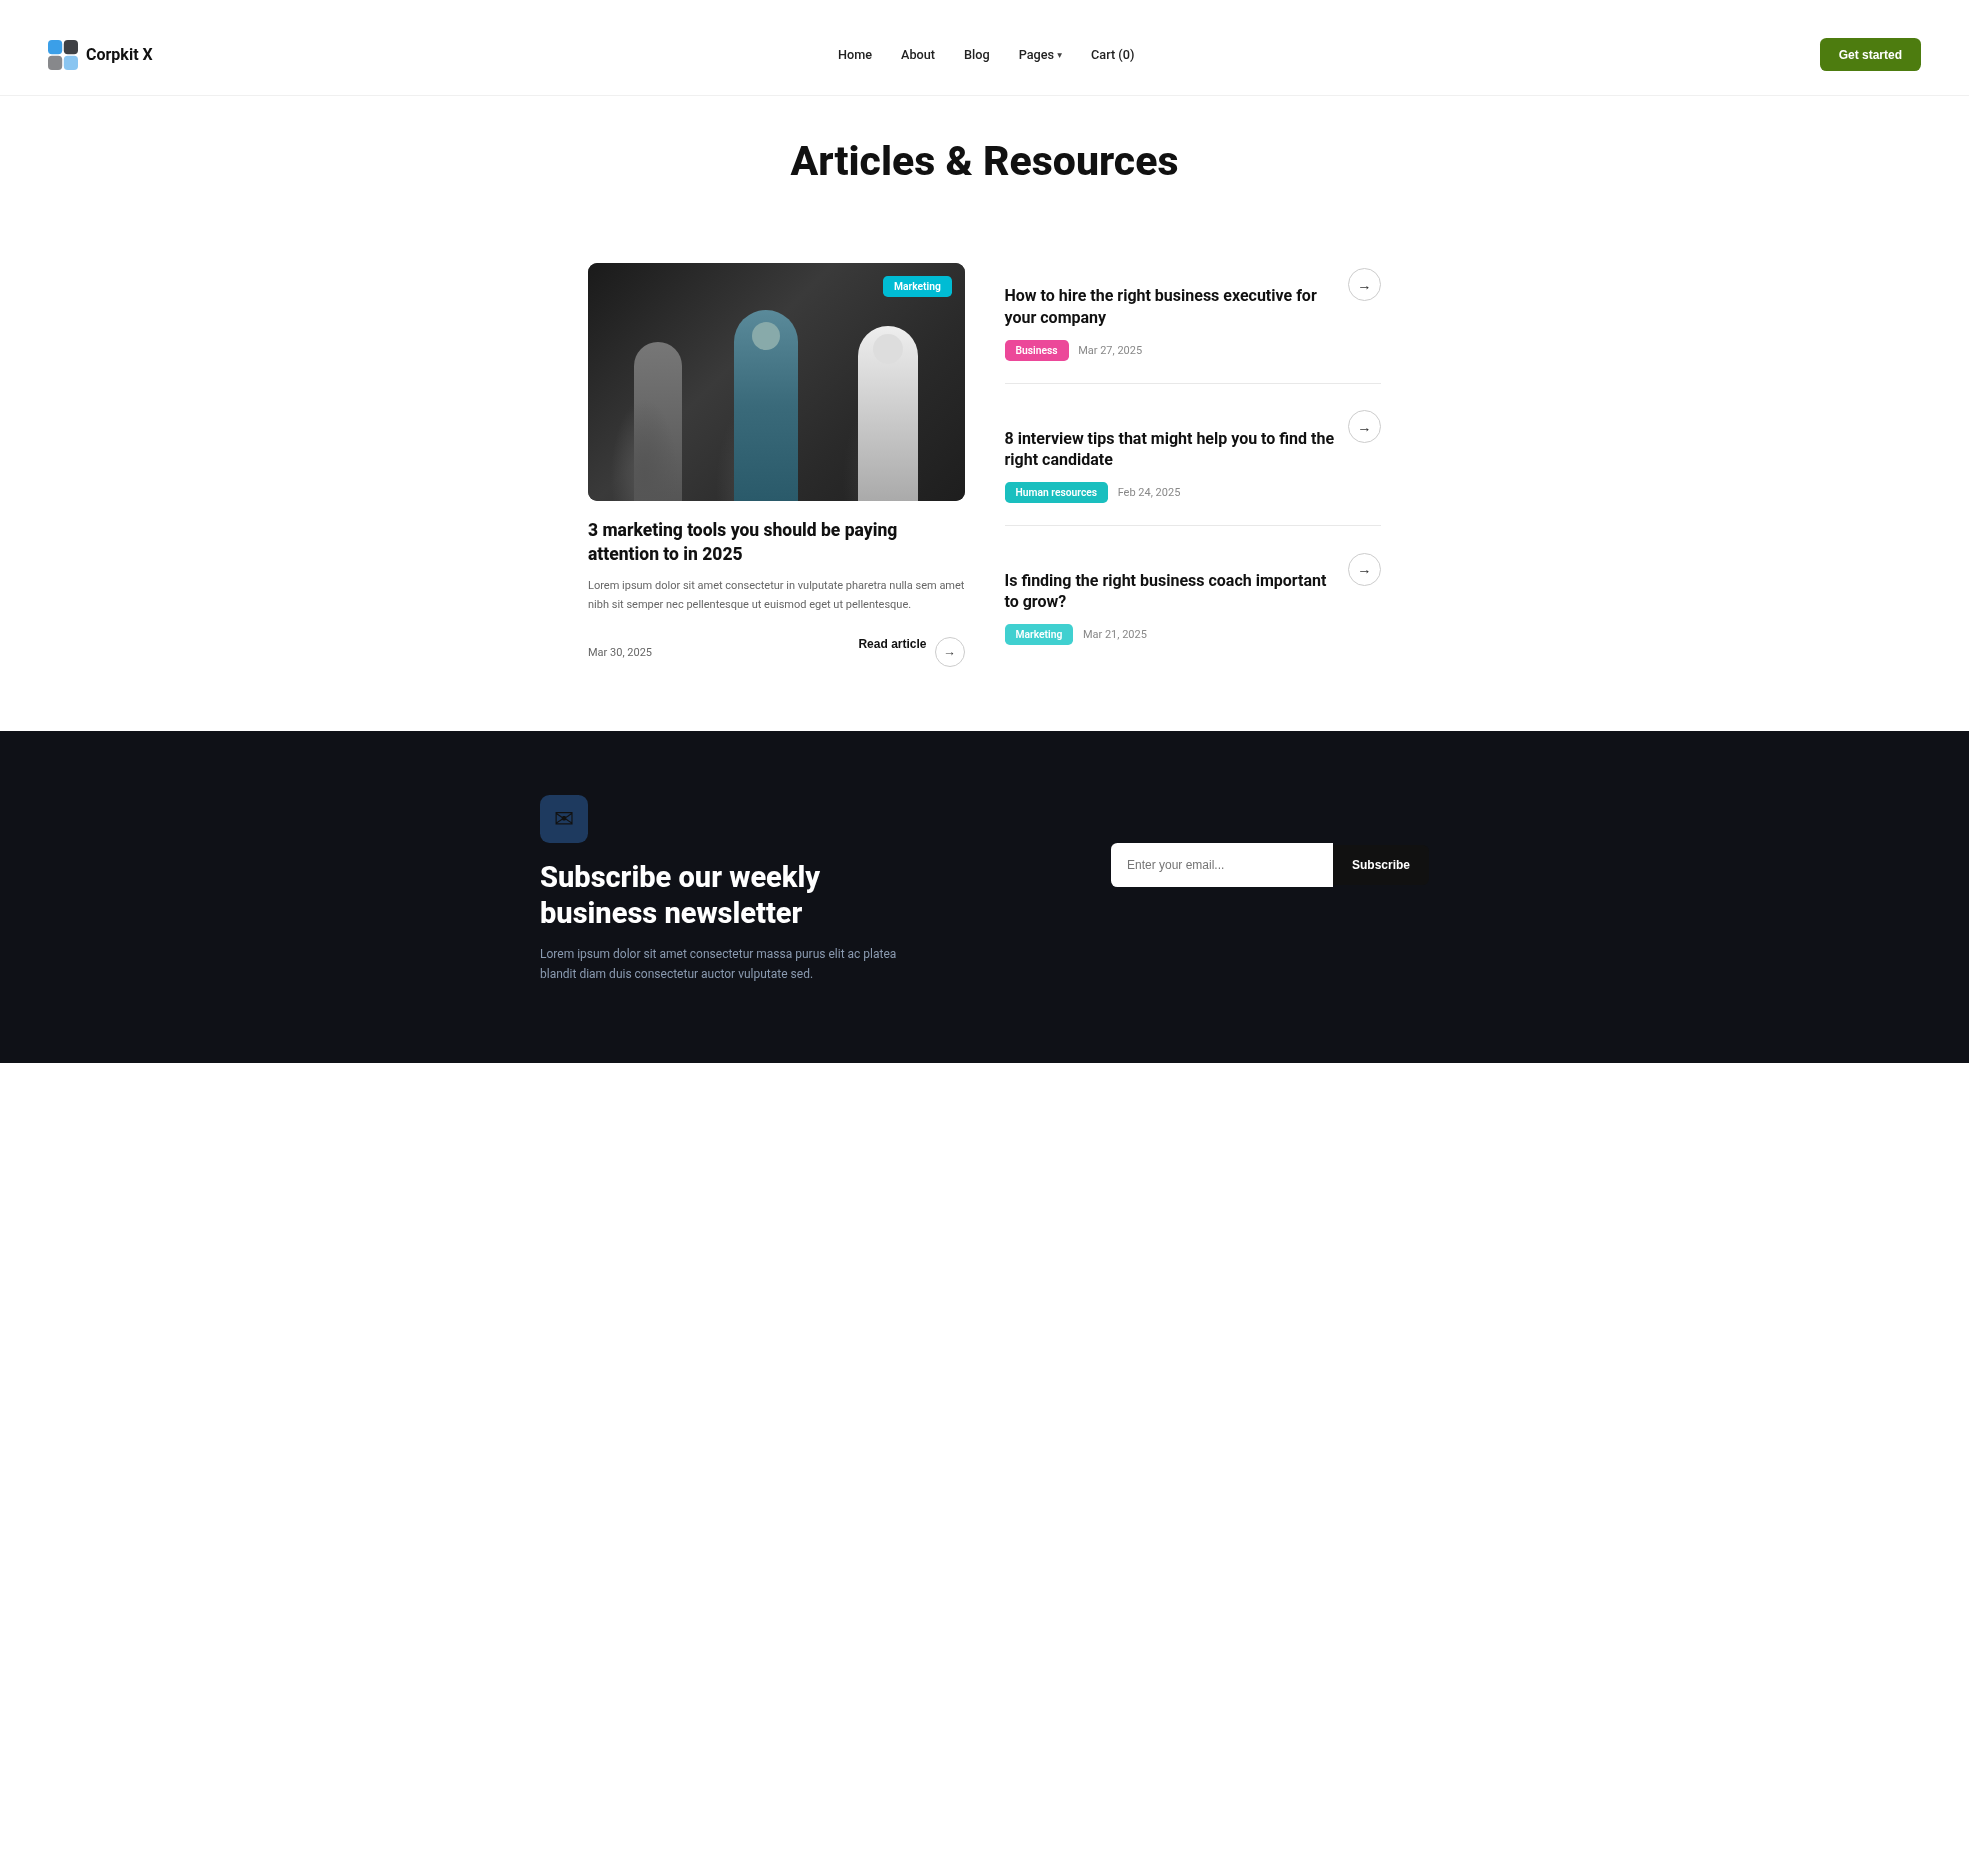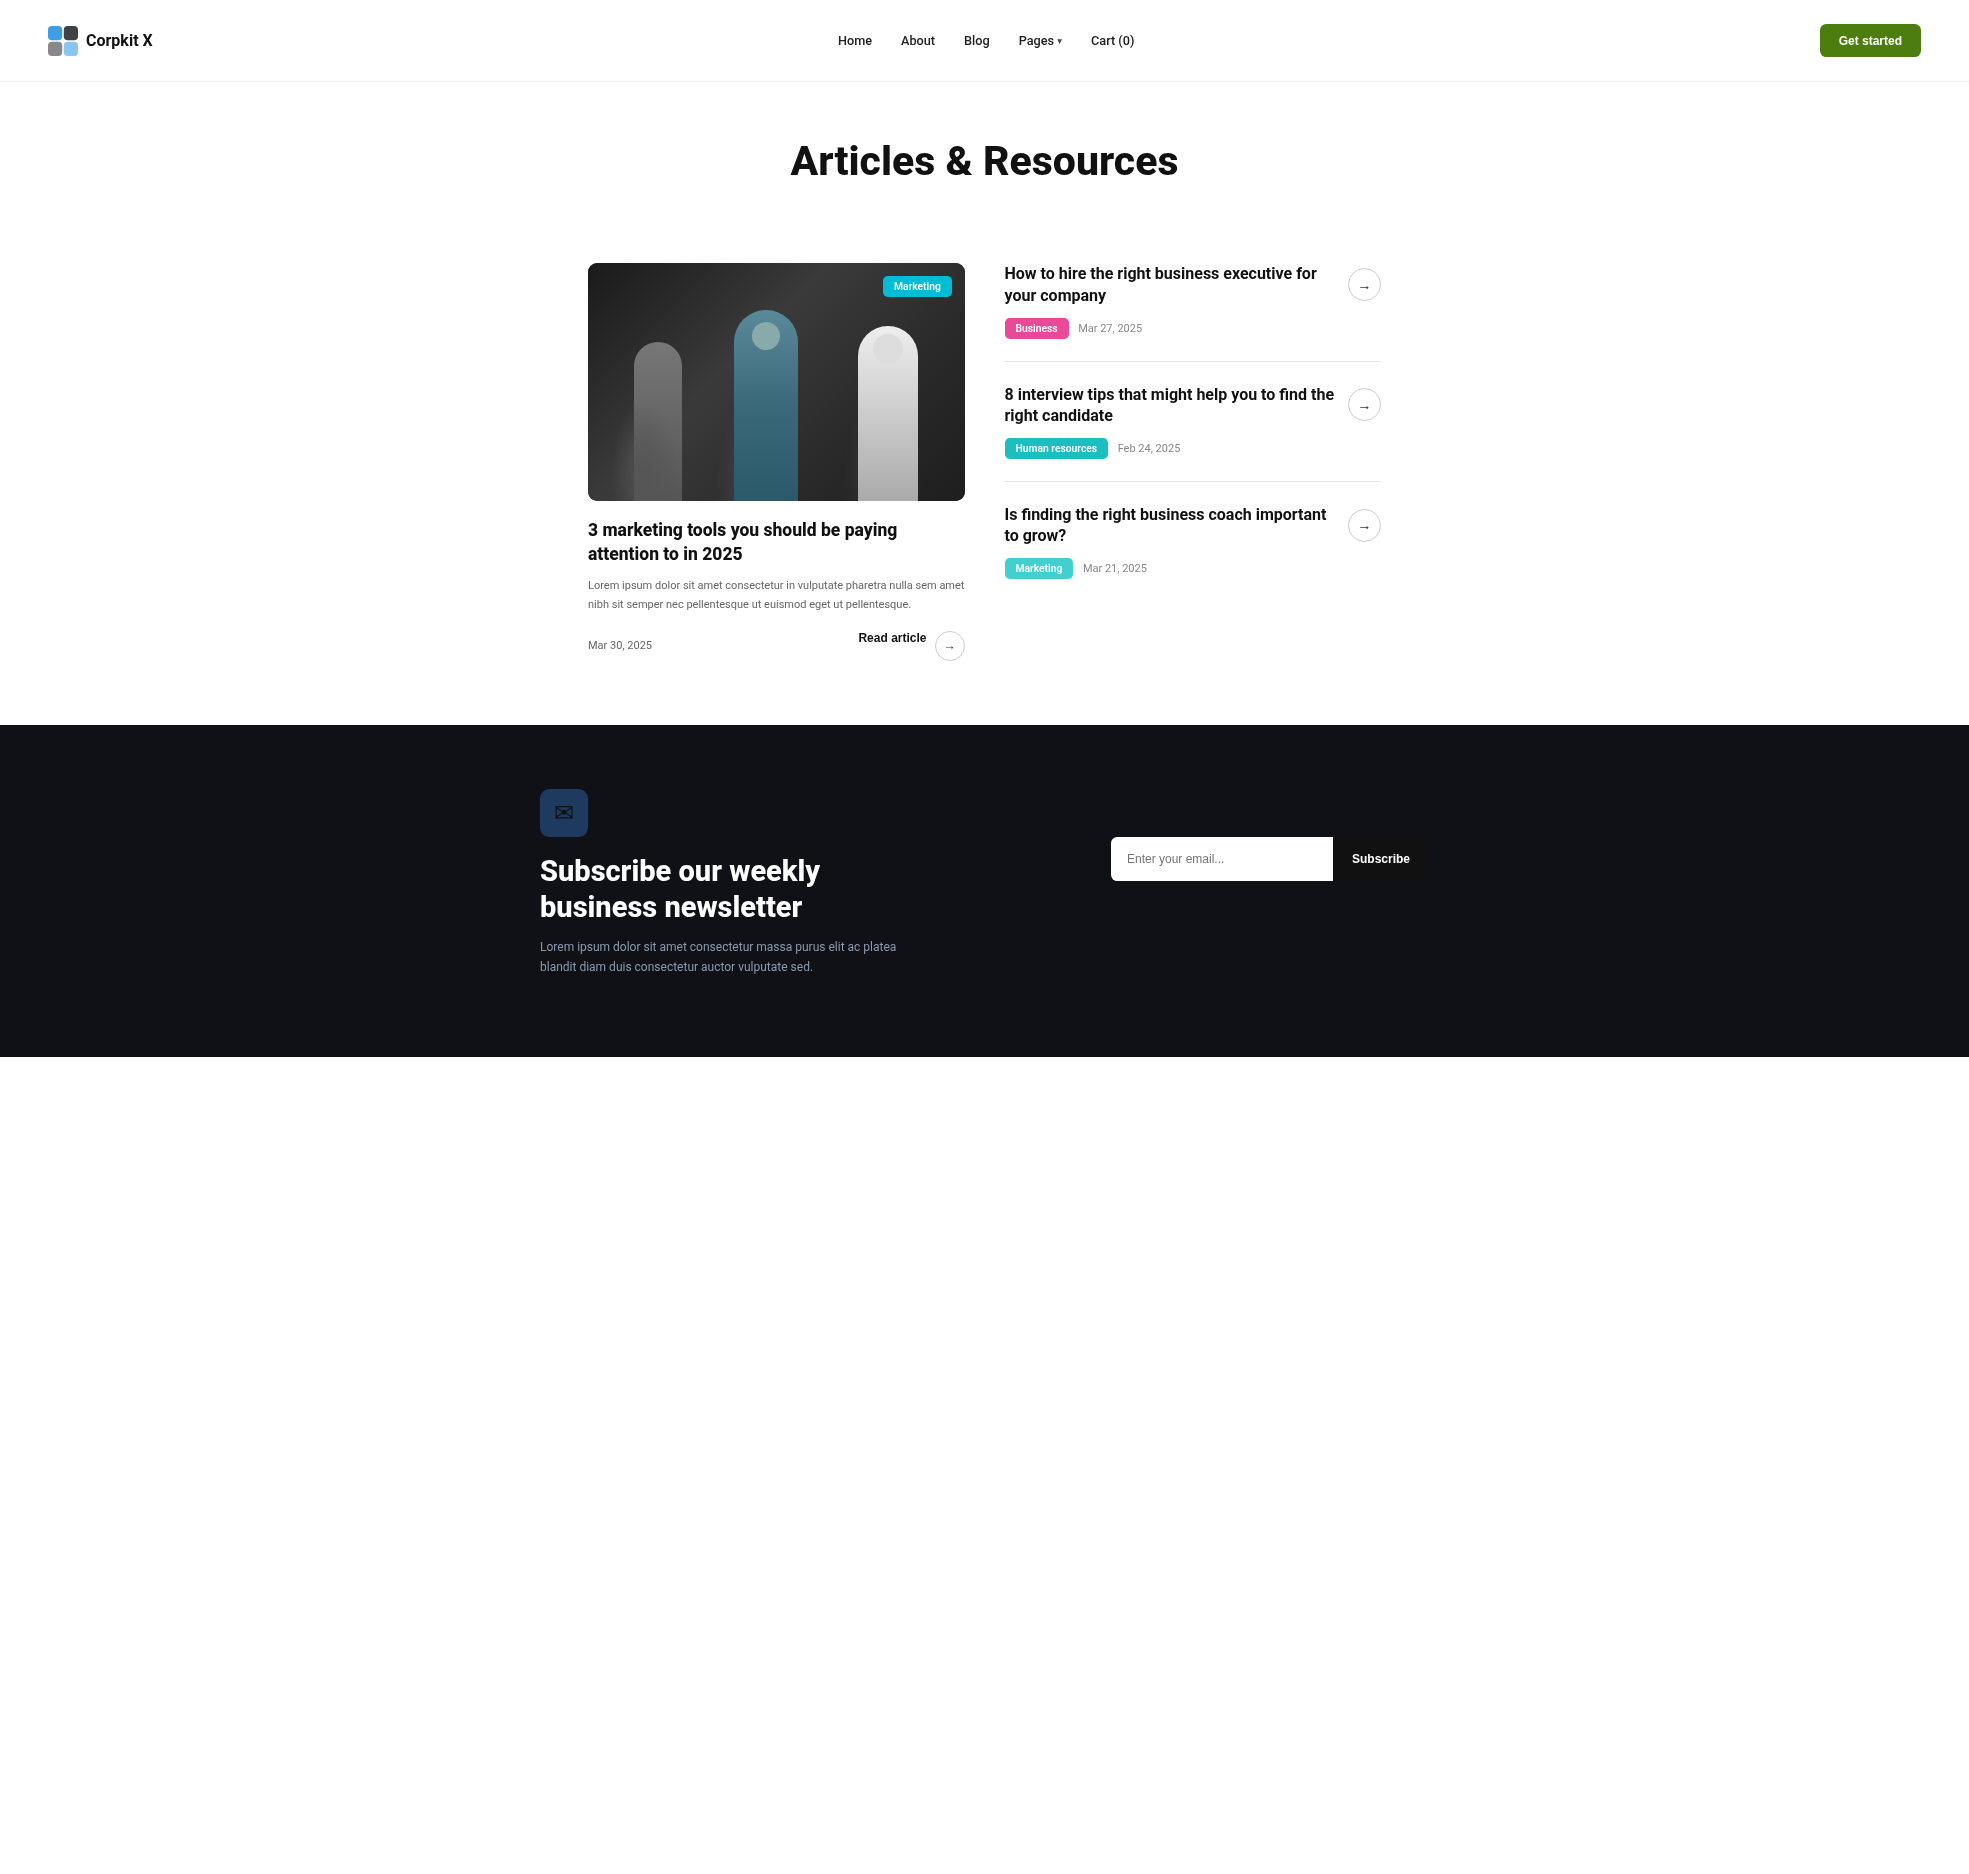--- a/index.html
+++ b/index.html
@@ -12,21 +12,21 @@
     }
 
     
     nav {
       display: flex;
       align-items: center;
       justify-content: space-between;
       padding: 24px 48px;
       border-bottom: 0.8px solid #f0f0f0;
       position: sticky;
-      top: 0;
+      top: 14px;
       background: #fff;
       z-index: 100;
     }
 
     .logo-wrapper {
       display: flex;
       align-items: center;
       gap: 8px;
       cursor: pointer;
     }
@@ -303,20 +303,21 @@
     .article-item:first-child {
       padding-top: 0;
     }
 
     .article-item:last-child {
       border-bottom: none;
     }
 
     .article-item-content {
       flex: 1;
+      margin-top: 22px;
     }
 
     .article-item h3 {
       font-size: 16px;
       font-weight: 700;
       color: #111;
       line-height: 1.35;
       margin-bottom: 11px;
     }
 

